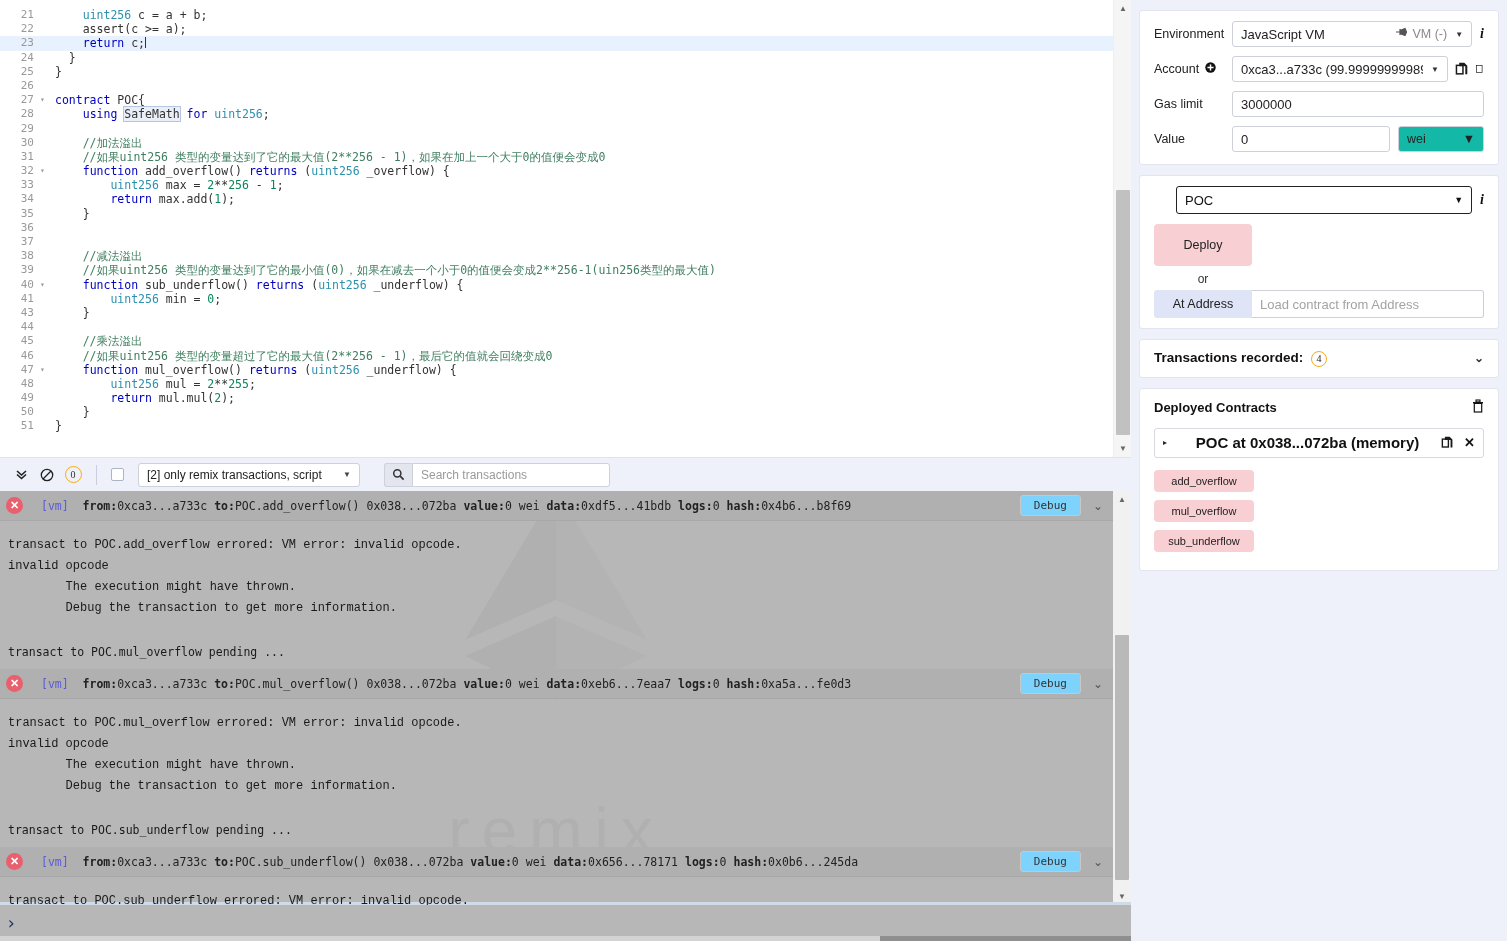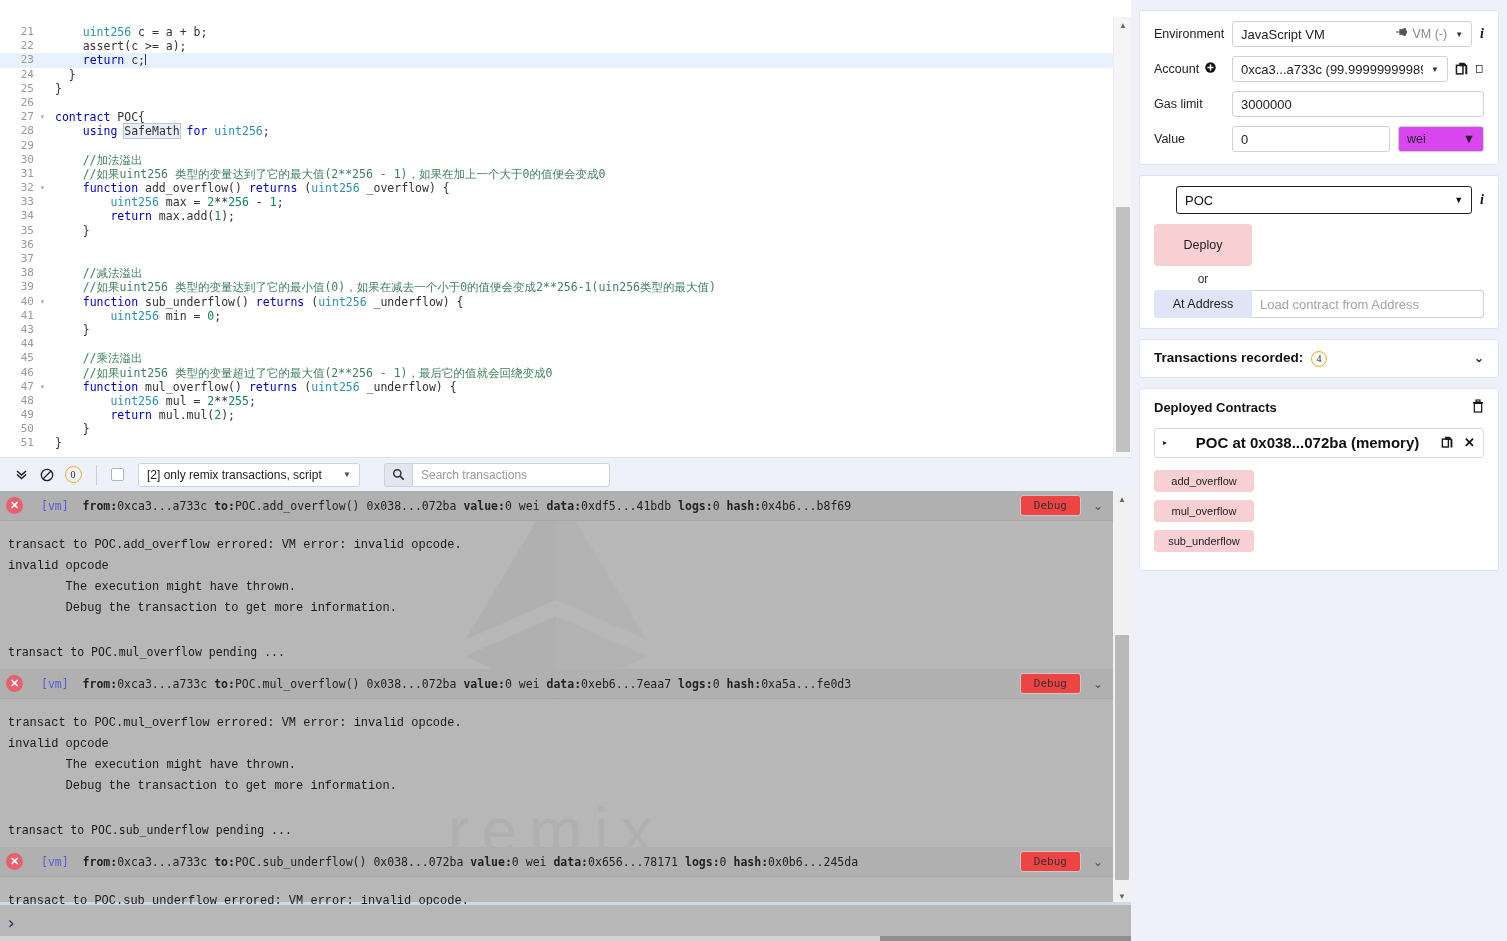--- a/index.html
+++ b/index.html
@@ -10,21 +10,21 @@
     background: #eef0fa;
     font-family: "Liberation Sans", sans-serif;
   }
   .app { position: relative; width: 1507px; height: 941px; display: flex; }
 
   
   .left { width: 1131px; height: 941px; position: relative; background: #fff; }
 
   
   .editor {
-    position: absolute; top: 17px; left: 0; right: 0; height: 457px;
+    position: absolute; top: 0; left: 0; right: 0; height: 457px;
     background: #fff; overflow: hidden;
   }
   .editor-scroll { position: absolute; top: 0; left: 0; right: 18px; bottom: 0; overflow: hidden; }
   .code-line {
     display: flex; align-items: flex-start;
     height: 14.2px; line-height: 14.2px;
     font-family: "DejaVu Sans Mono", monospace;
     font-size: 11.5px;
     white-space: pre;
   }
@@ -131,21 +131,21 @@
     color: #fff; font-size: 11px; font-weight: bold; margin-right: 18px;
     font-family: "Liberation Sans", sans-serif;
   }
   .tx-line {
     font-family: "DejaVu Sans Mono", monospace; font-size: 11.5px; color: #222;
     white-space: pre; flex: 1;
   }
   .tx-line .vm { color: #5b5bd6; }
   .tx-line b { font-weight: bold; }
   .dbg-btn {
-    background: #ef4444; border: 1px solid #c8c8c8; border-radius: 3px;
+    background: #7dd3fc; border: 1px solid #c8c8c8; border-radius: 3px;
     font-family: "DejaVu Sans Mono", monospace; font-size: 11px; color: #333;
     padding: 3px 13px; margin-right: 12px; cursor: pointer;
   }
   .tx-caret { font-size: 12px; color: #555; margin-right: 10px; }
 
   .tx-body {
     position: relative; z-index: 2;
     font-family: Liberation Mono, monospace; font-size: 12px;
     color: #1a1a1a; white-space: pre; padding: 14px 0 10px 8px; line-height: 21px;
   }
@@ -205,21 +205,21 @@
   .fctrl .val { flex: 1; overflow: hidden; text-overflow: clip; }
   .fctrl .suffix { color: #8a8a8a; font-size: 12.5px; display: flex; align-items: center; gap: 4px; }
   .fctrl .cv { font-size: 8px; color: #333; margin-left: 8px; }
   .info-i {
     font-family: "Liberation Serif", serif; font-weight: bold; font-style: italic;
     font-size: 14px; color: #111; margin-left: 8px; cursor: pointer;
   }
   .icon-btn { margin-left: 7px; cursor: pointer; display: flex; align-items: center; }
   .unit-select {
     width: 86px; min-width: 86px; margin-left: 8px; height: 26px;
-    border: 1px solid #ced0da; border-radius: 3px; background: #d946ef;
+    border: 1px solid #ced0da; border-radius: 3px; background: #14b8a6;
     display: flex; align-items: center; justify-content: space-between;
     padding: 0 8px; font-size: 12.5px; color: #222;
   }
 
   .contract-select {
     height: 28px; border: 1px solid #222; border-radius: 3px; background: #fff;
     display: flex; align-items: center; justify-content: space-between;
     padding: 0 8px; font-size: 13px; color: #111; flex: 1; margin-left: 22px;
   }
   .deploy-btn {

